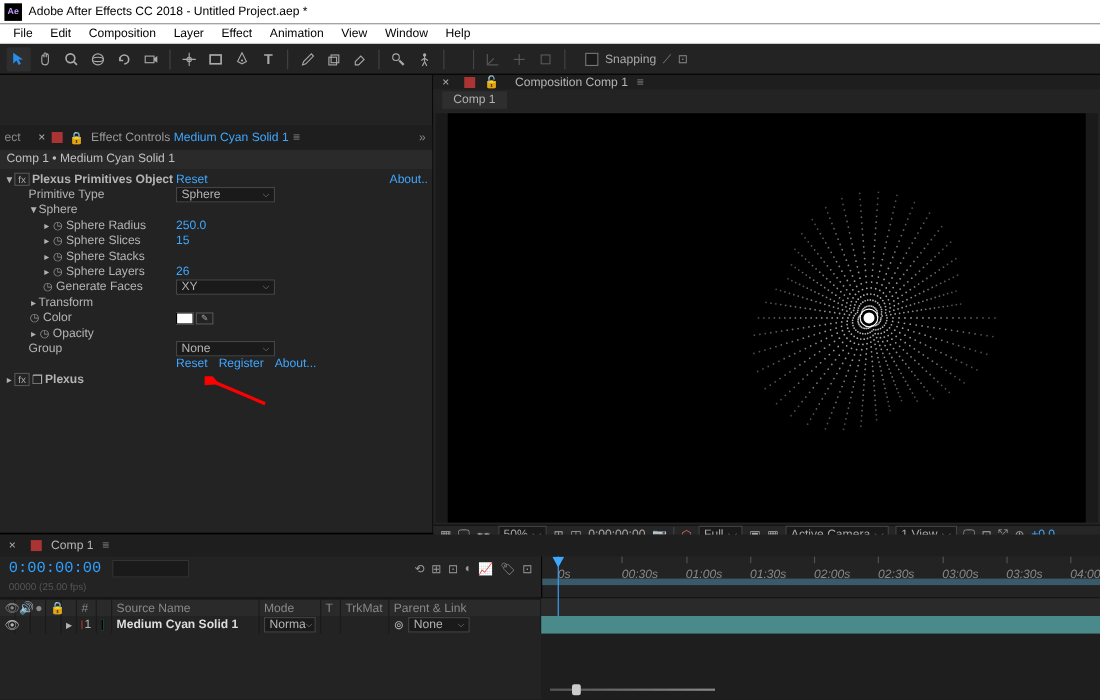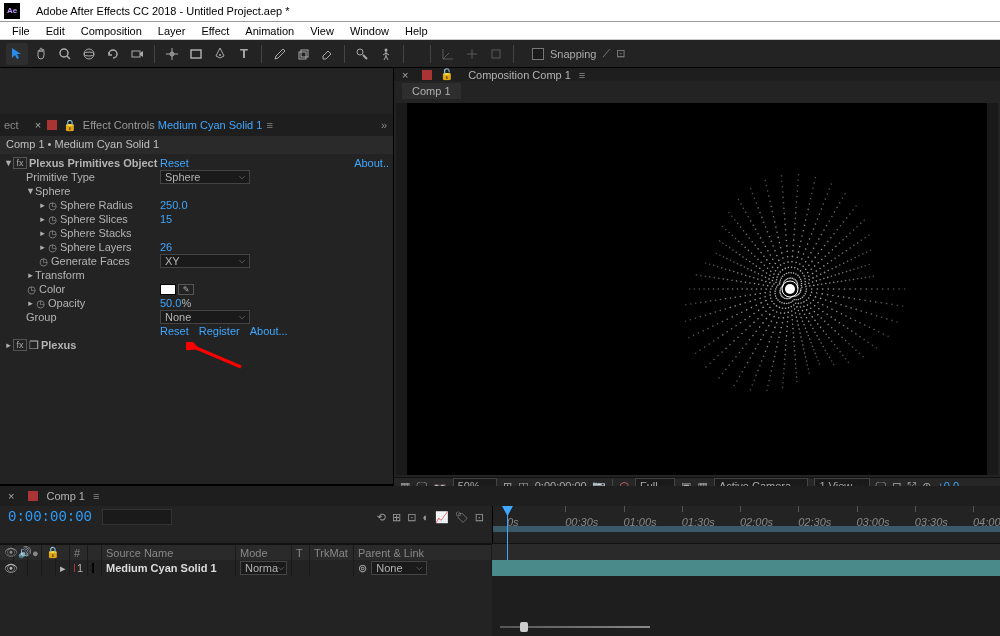--- a/index.html
+++ b/index.html
@@ -1,20 +1,20 @@
 <!DOCTYPE html>
 <html><head>
 <meta charset="utf-8">
 <style>
 * { margin: 0; padding: 0; box-sizing: border-box; font-family: "Segoe UI", Tahoma, sans-serif; font-size: 11px; user-select: none; }
 body { width: 1000px; height: 636px; background: #1a1a1a; color: #b4b4b4; overflow: hidden; position: relative; }
 
 
 .title-bar { height: 22px; background: #fff; color: #000; display: flex; align-items: center; padding-left: 4px; border-bottom: 1px solid #999; }
-.ae-icon { width: 16px; height: 16px; background: #000000; display: flex; align-items: center; justify-content: center; color: #c89aff; font-weight: bold; font-size: 8px; margin-right: 16px; }
+.ae-icon { width: 16px; height: 16px; background: #000000; display: flex; align-items: center; justify-content: center; color: #c89aff; font-weight: bold; font-size: 8px; margin-right: 6px; }
 
 
 .menu-bar { height: 18px; background: #fff; color: #000; display: flex; align-items: center; padding-left: 4px; border-bottom: 1px solid #ccc; }
 .menu-item { padding: 0 8px; cursor: pointer; }
 
 
 .toolbar { height: 28px; background: #232323; display: flex; align-items: center; padding: 0 6px; gap: 2px; border-bottom: 1px solid #000; position: relative; }
 .tool-btn { width: 22px; height: 22px; display: flex; align-items: center; justify-content: center; cursor: pointer; color: #aaa; border-radius: 2px; }
 .tool-btn.active { background: #2e2e2e; color: #288ce8; }
 .tool-sep { width: 1px; height: 18px; background: #444; margin: 0 4px; }
@@ -358,24 +358,20 @@
             <span class="color-swatch"></span>
             <span class="eyedrop">✎</span>
           </div>
       </div>
 
       <div class="ec-row">
         <div class="ec-label-col indent2">
             <span class="tw">▸</span>
             <span class="stopwatch">◷</span>
             <span>Opacity</span>
-          </div>
-        <div class="ec-value-col">
-            <span class="val-link">50.0</span>
-            <span>%</span>
           </div>
       </div>
 
       <div class="ec-row">
         <div class="ec-label-col indent2">
             <span>Group</span>
           </div>
         <div class="ec-value-col">
             <div class="dropdown">
               <span>None</span>
@@ -1326,20 +1322,21 @@
         <div class="tl-icons-right">
           <span>⟲</span>
           <span>⊞</span>
           <span>⊡</span>
           <span>◐</span>
           <span>📈</span>
           <span>🏷</span>
           <span>⊡</span>
         </div>
       </div>
+      <div class="tl-fps">00000 (25.00 fps)</div>
     </div>
     <div class="tl-right">
       <div class="tl-ruler">
         <div id="ruler-marks">
             <span class="tl-ruler-mark" style="left:14px">0s</span>
             <span class="tl-ruler-mark" style="left:72.25px">00:30s</span>
             <span class="tl-ruler-mark" style="left:130.5px">01:00s</span>
             <span class="tl-ruler-mark" style="left:188.75px">01:30s</span>
             <span class="tl-ruler-mark" style="left:247px">02:00s</span>
             <span class="tl-ruler-mark" style="left:305.25px">02:30s</span>

